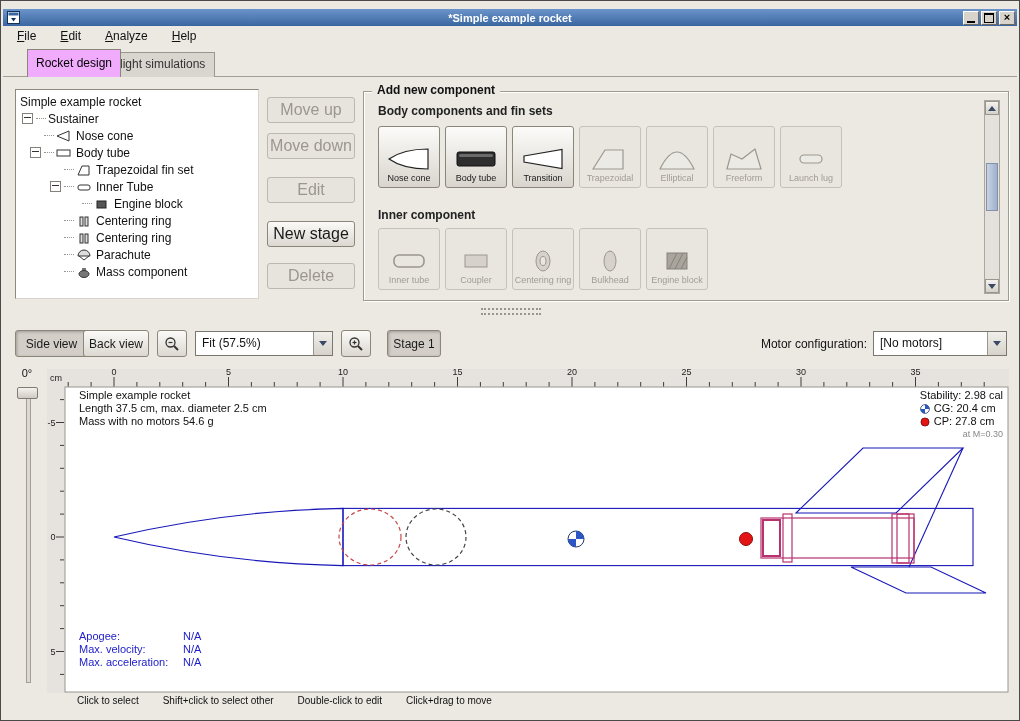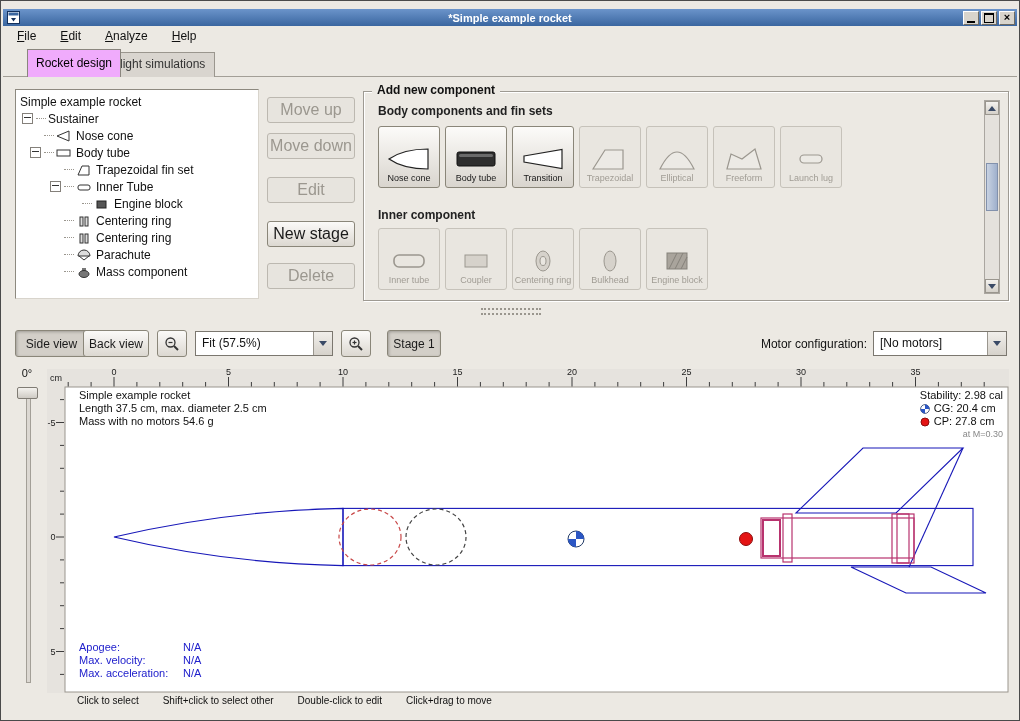--- a/index.html
+++ b/index.html
@@ -471,21 +471,21 @@
       </div>
       <div class="legrow">
         <svg width="10" height="10" viewBox="0 0 10 10">
             <circle cx="5" cy="5" r="4" class="fill-cp"></circle>
           </svg>
         <span>CP: 27.8 cm</span>
       </div>
       <div class="mach">at M=0.30</div>
     </div>
 
-    <div class="ov simblock" style="left:72px;top:278px">
+    <div class="ov simblock" style="left:72px;top:267px">
       <div><span class="simlabel">Apogee:</span><span>N/A</span></div>
       <div><span class="simlabel">Max. velocity:</span><span>N/A</span></div>
       <div><span class="simlabel">Max. acceleration:</span><span>N/A</span></div>
     </div>
   </div>
 
   <div class="statusbar">
     <span>Click to select</span>
     <span>Shift+click to select other</span>
     <span>Double-click to edit</span>

